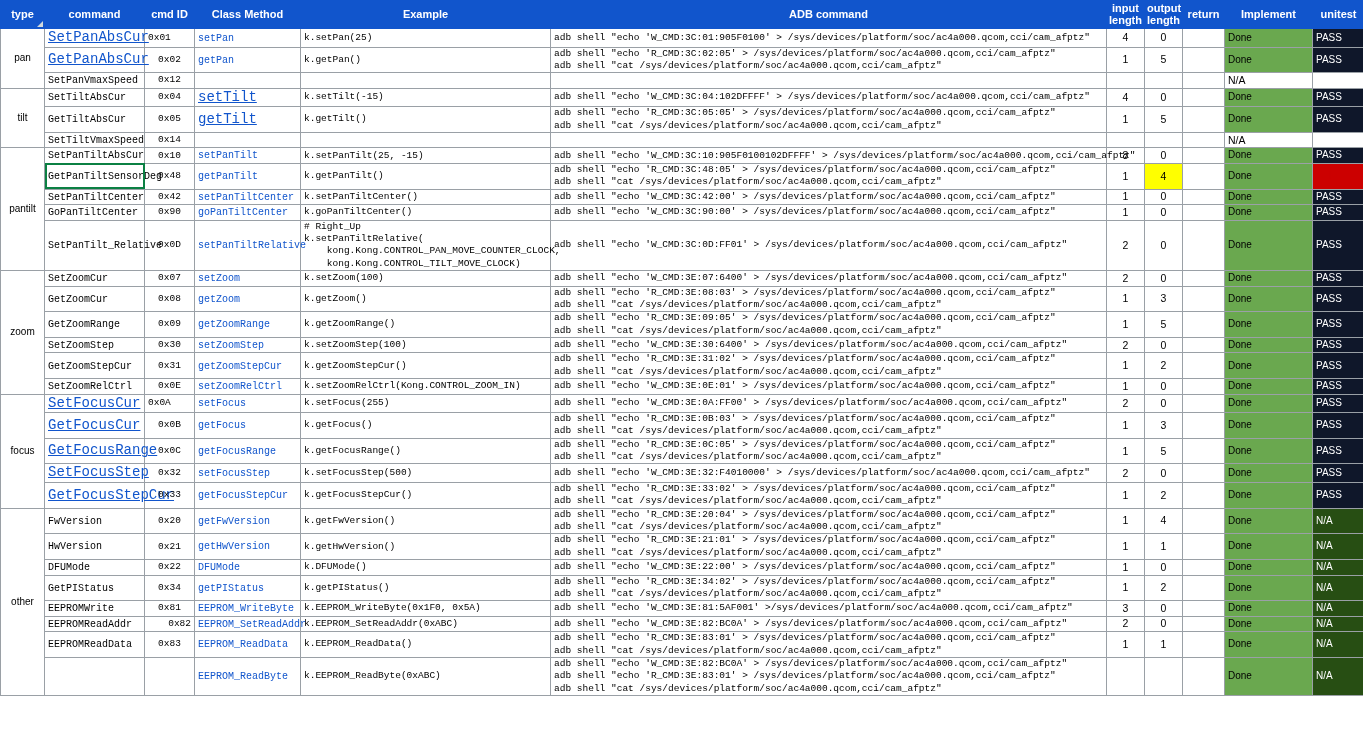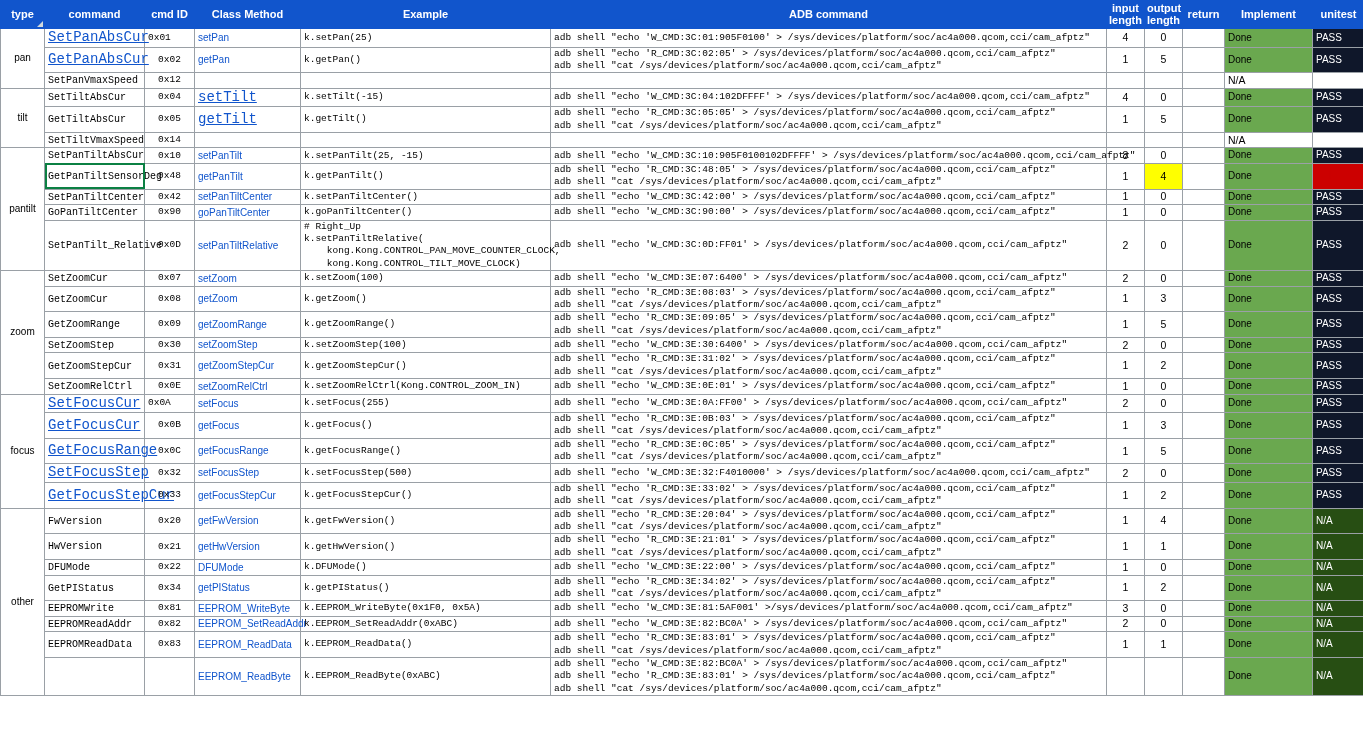--- a/index.html
+++ b/index.html
@@ -15,21 +15,21 @@
   .c-example{width:250px;}
   .c-adb{width:556px;}
   .c-in{width:38px;text-align:center;}
   .c-out{width:38px;text-align:center;}
   .c-ret{width:42px;text-align:center;}
   .c-impl{width:88px;text-align:center;}
   .c-unit{width:52px;text-align:center;}
   .mono{font-family:"Liberation Mono", monospace;font-size:9.5px;white-space:pre;line-height:1.3;}
   .cmdtxt{font-family:"Liberation Mono", monospace;font-size:10px;}
   .link{color:#1155cc;text-decoration:underline;font-family:"Liberation Mono", monospace;font-size:14px;}
-  .blue{color:#1155cc;font-family:Liberation Sans, sans-serif;font-size:10px;}
+  .blue{color:#1155cc;font-family:Liberation Mono, monospace;font-size:10px;}
   .done{background:#6aa84f;color:#000;font-size:10px;}
   .pass{background:#0f172a;color:#ffffff;font-size:10px;}
   .na-unit{background:#274e13;color:#ffffff;font-size:10px;}
   .fail{background:#cc0000;color:#cc0000;font-size:10px;}
   .hl-yellow{background:#ffff00;}
   .sel{outline:2px solid #0b8043;outline-offset:-2px;}
   td.typecell{text-align:center;font-size:10px;}
   .corner{background:#1155cc;border:1px solid #1155cc;position:relative;}
   .corner-mark{position:absolute;right:1px;bottom:1px;width:0;height:0;border-left:6px solid transparent;border-bottom:6px solid #cfd8dc;}
 </style>
@@ -413,21 +413,21 @@
           <td class="mono">k.EEPROM_WriteByte(0x1F0, 0x5A)</td>
           <td class="mono">adb shell "echo 'W_CMD:3E:81:5AF001' &gt;/sys/devices/platform/soc/ac4a000.qcom,cci/cam_afptz"</td>
           <td style="text-align:center">3</td>
           <td style="text-align:center">0</td>
           <td></td>
           <td class="done">Done</td>
           <td class="na-unit">N/A</td>
         </tr>
         <tr>
           <td><span class="cmdtxt">EEPROMReadAddr</span></td>
-          <td class="mono" style="text-align:center">0x82</td>
+          <td class="mono" style="text-align:right">0x82</td>
           <td><span class="blue">EEPROM_SetReadAddr</span></td>
           <td class="mono">k.EEPROM_SetReadAddr(0xABC)</td>
           <td class="mono">adb shell "echo 'W_CMD:3E:82:BC0A' &gt; /sys/devices/platform/soc/ac4a000.qcom,cci/cam_afptz"</td>
           <td style="text-align:center">2</td>
           <td style="text-align:center">0</td>
           <td></td>
           <td class="done">Done</td>
           <td class="na-unit">N/A</td>
         </tr>
         <tr>

